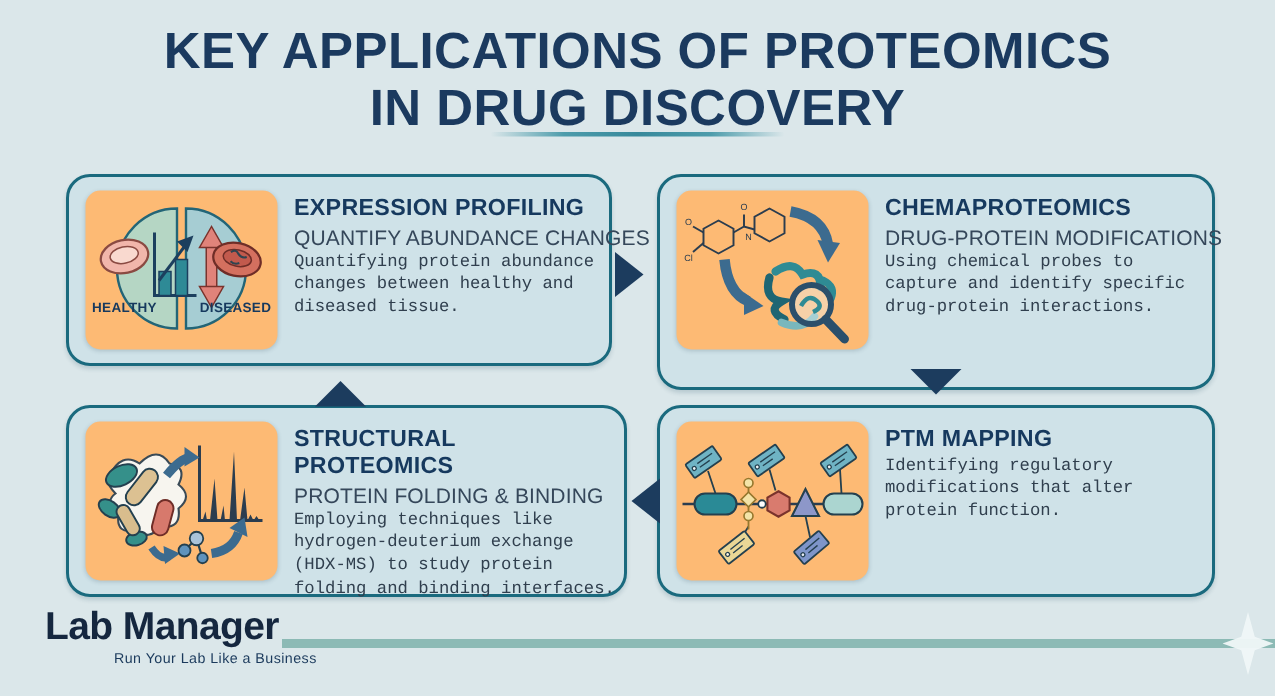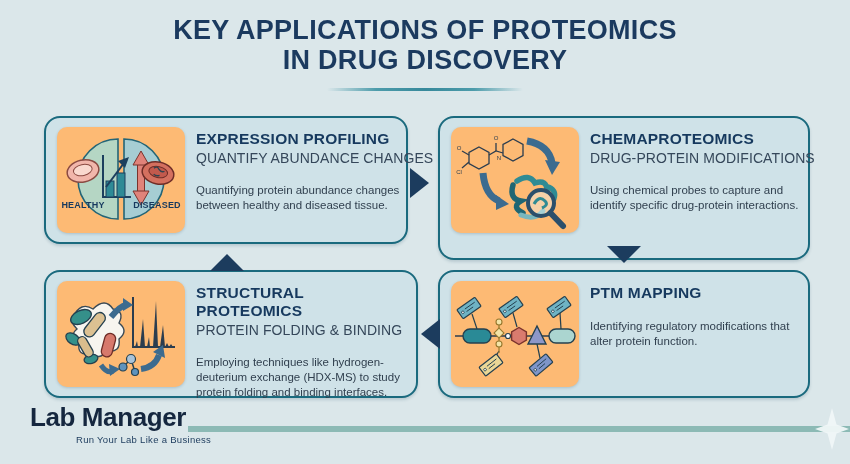--- a/index.html
+++ b/index.html
@@ -3,21 +3,21 @@
 <meta charset="utf-8">
 <style>
   html,body{margin:0;padding:0;background:#dbe7ea;}
   #frame{
     position:relative;width:850px;height:464px;overflow:hidden;
     background:#dbe7ea;font-family:"Liberation Sans",sans-serif;
   }
   
   .main-title{
     position:absolute;top:15px;left:0;width:850px;text-align:center;
-    color:#1b3a5f;font-weight:800;font-size:27px;line-height:1.12;letter-spacing:.3px;
+    color:#1b3a5f;font-weight:800;font-size:34px;line-height:1.12;letter-spacing:.3px;
   }
   .title-divider{
     position:absolute;top:88px;left:425px;transform:translateX(-50%);
     width:196px;height:3px;border-radius:2px;
     background:linear-gradient(90deg,rgba(77,156,171,0) 0%,#4d9cab 25%,#37899b 50%,#4d9cab 75%,rgba(77,156,171,0) 100%);
   }
   
   .card{
     position:absolute;box-sizing:border-box;background:#cfe2e8;
     border:2px solid #1a6a7e;border-radius:16px;
@@ -28,21 +28,21 @@
   #card-3{left:44px;top:270px;width:374px;height:128px;}
   #card-4{left:438px;top:270px;width:372px;height:128px;}
   .icon-box{
     position:absolute;left:11px;top:9px;width:128px;height:106px;
     background:#fdba74;border-radius:10px;box-shadow:0 1px 3px rgba(30,60,80,.2);
   }
   .icon-box svg{position:absolute;left:0;top:0;width:100%;height:100%;}
   .card-text{position:absolute;left:150px;top:12px;right:6px;}
   .card-title{font-size:15.5px;font-weight:800;color:#16395e;letter-spacing:.2px;}
   .card-subtitle{font-size:14px;color:#35475a;margin-top:2px;letter-spacing:.1px;white-space:nowrap;}
-  .card-body{font-size:11.5px;color:#303f4e;margin-top:17px;line-height:1.32;}
+  .card-body{font-size:11.5px;color:#303f4e;margin-top:1px;line-height:1.32;font-family:Liberation Mono, monospace;}
   
   .tri{position:absolute;width:0;height:0;}
   .tri-right{left:410px;top:168px;border-left:19px solid #1c3c5e;border-top:15px solid transparent;border-bottom:15px solid transparent;}
   .tri-down{left:607px;top:246px;border-top:17px solid #1c3c5e;border-left:17px solid transparent;border-right:17px solid transparent;}
   .tri-up{left:210px;top:254px;border-bottom:17px solid #1c3c5e;border-left:17px solid transparent;border-right:17px solid transparent;}
   .tri-left{left:421px;top:319px;border-right:19px solid #1c3c5e;border-top:15px solid transparent;border-bottom:15px solid transparent;}
   
   .logo{position:absolute;left:30px;top:402px;font-size:26px;font-weight:800;color:#15273f;letter-spacing:-.4px;}
   .tagline{position:absolute;left:44px;top:434px;font-size:9.5px;color:#1b3a5c;letter-spacing:.3px;padding-left:32px;}
   .footer-line{position:absolute;left:188px;top:426px;width:662px;height:6px;background:#8cbab5;}

